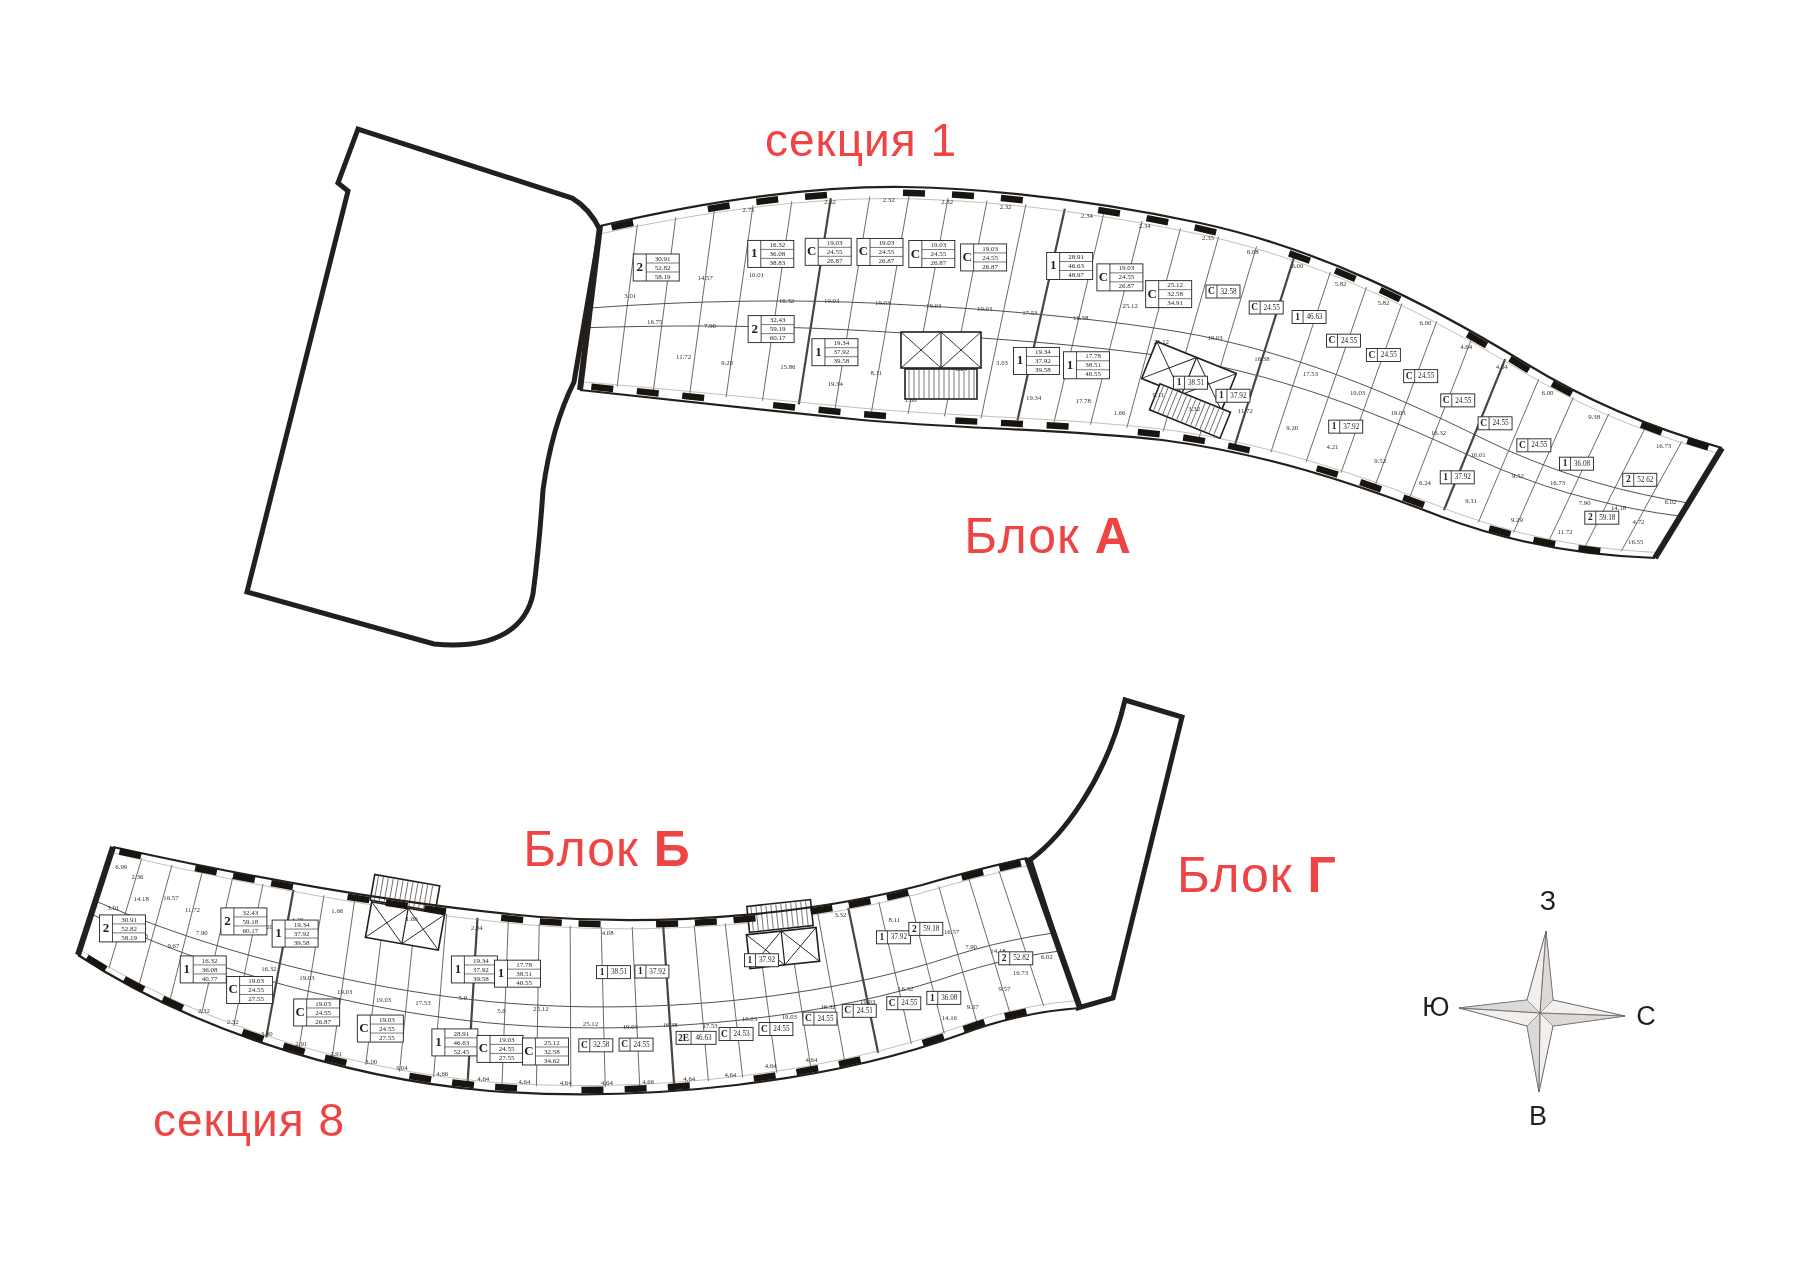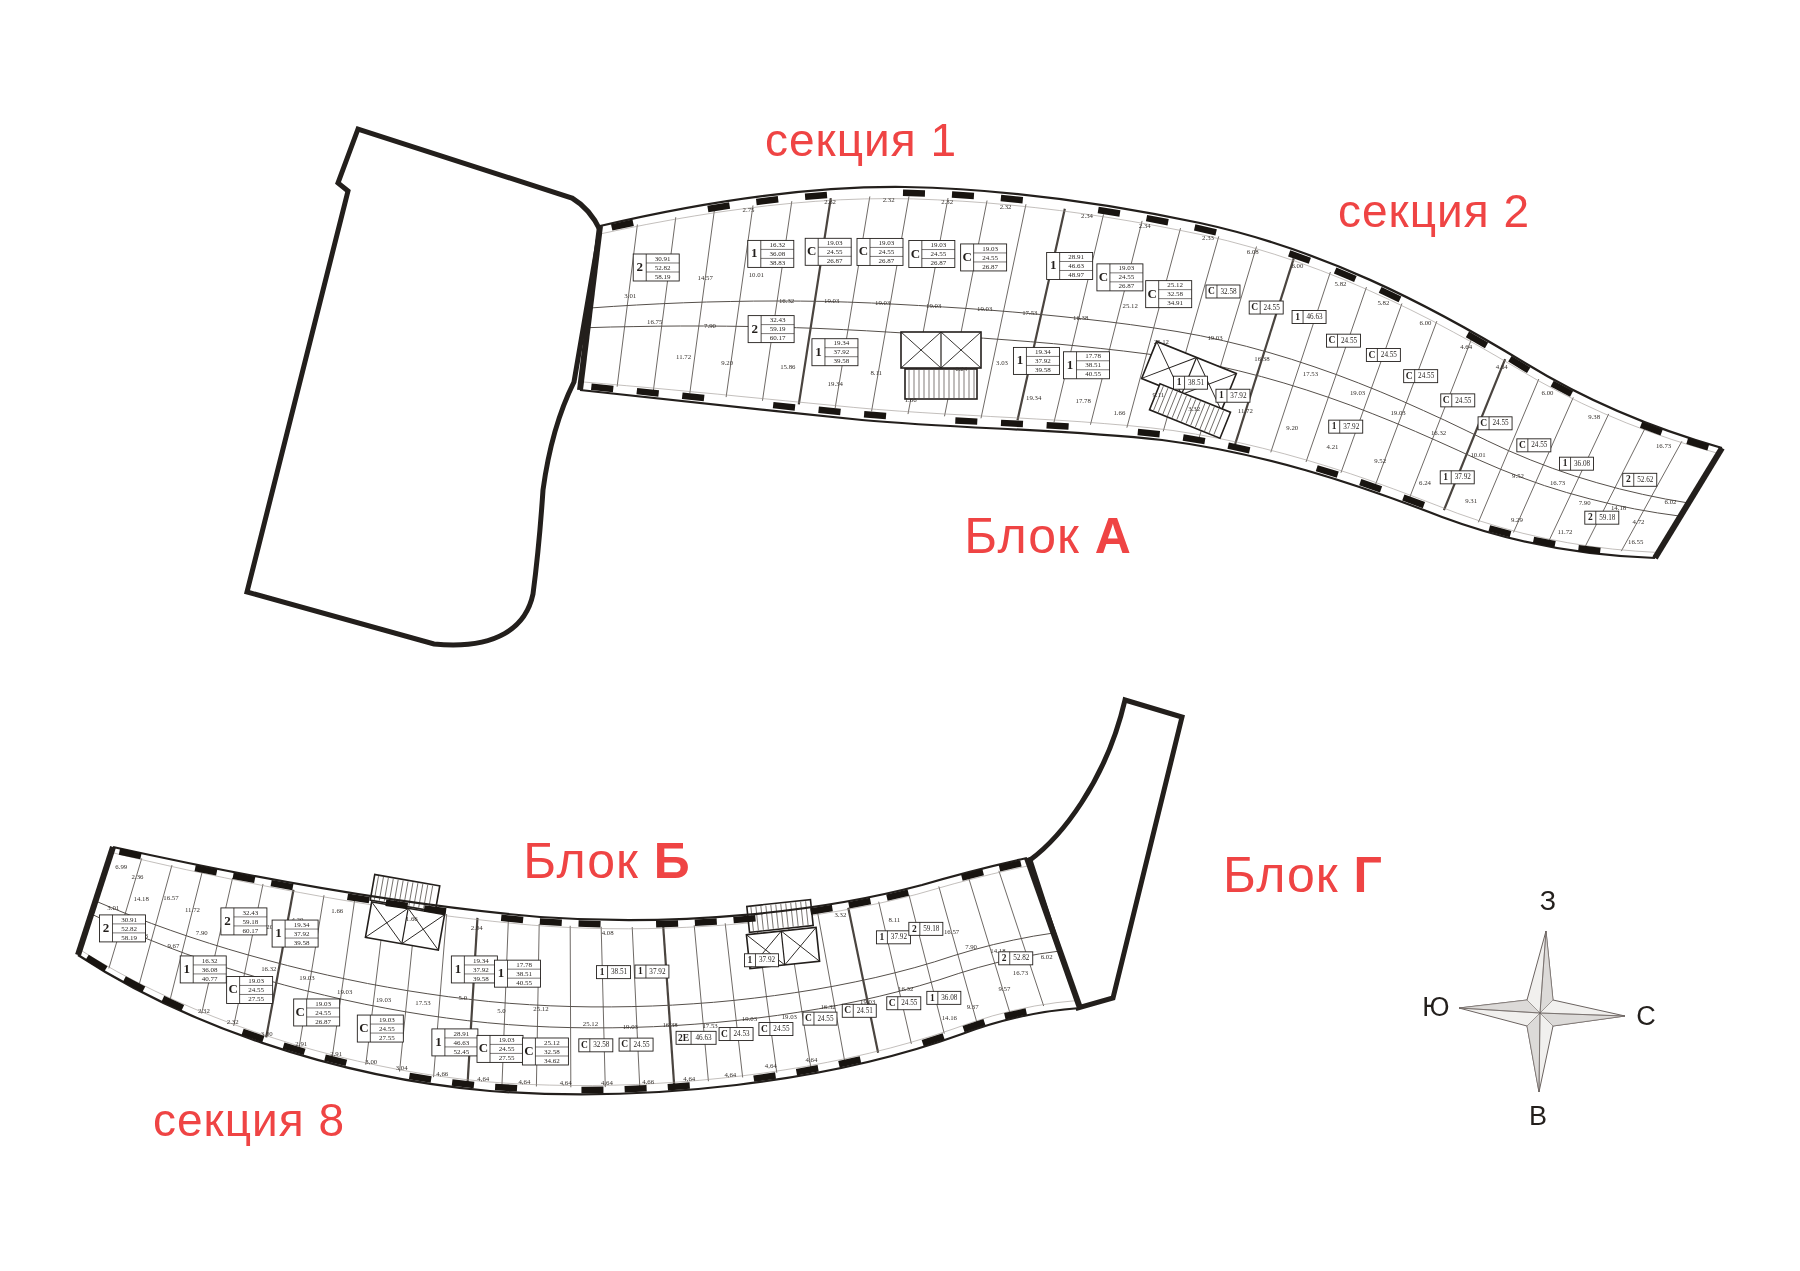--- a/index.html
+++ b/index.html
@@ -848,29 +848,26 @@
         <line x1="1540" y1="1013" x2="1539" y2="1092" stroke="#6b6360" stroke-width="0.7"></line>
         <text x="1538" y="1118" font-size="27" fill="#231f1c" font-family="Liberation Sans, sans-serif" text-anchor="middle" dominant-baseline="middle">В</text>
         <line x1="1540" y1="1013" x2="1459" y2="1008" stroke="#6b6360" stroke-width="0.7"></line>
         <text x="1436" y="1009" font-size="27" fill="#231f1c" font-family="Liberation Sans, sans-serif" text-anchor="middle" dominant-baseline="middle">Ю</text>
       </g>
     </svg>
 
   <div class="plan-label" style="left: 861px; top: 140px; font-size: 46px;">
     <span>секция 1</span>
   </div>
-  <div class="plan-label" style="left: 1434px; top: 211px; font-size: 46px;">
-    <span>секция 2</span>
-  </div>
   <div class="plan-label" style="left: 249px; top: 1120px; font-size: 46px;">
     <span>секция 8</span>
   </div>
 
   <div class="plan-label" style="left: 1048px; top: 536px; font-size: 50px;">
     <span>Блок </span><b>А</b>
   </div>
-  <div class="plan-label" style="left: 607px; top: 849px; font-size: 50px; margin-top: 12px;">
+  <div class="plan-label" style="left: 607px; top: 849px; font-size: 50px;">
     <span>Блок </span><b>Б</b>
   </div>
-  <div class="plan-label" style="left: 1257px; top: 875px; font-size: 50px; margin-left: 46px;">
+  <div class="plan-label" style="left: 1257px; top: 875px; font-size: 50px;">
     <span>Блок </span><b>Г</b>
   </div>
 </div>
 
 </body></html>

